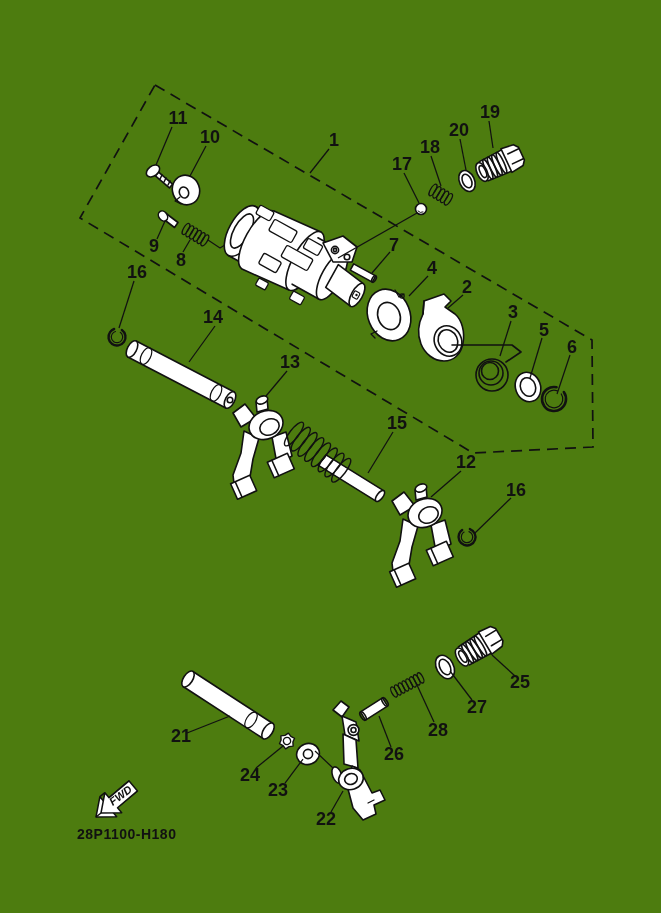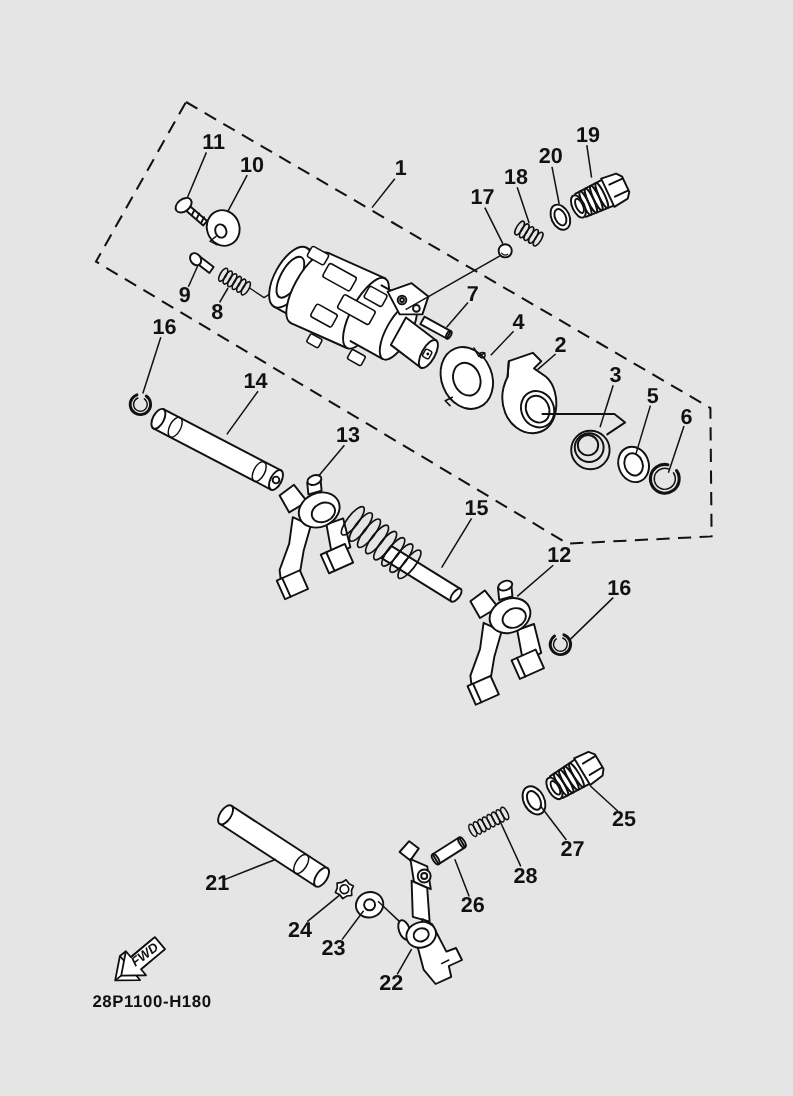--- a/index.html
+++ b/index.html
@@ -1,17 +1,17 @@
 <!DOCTYPE html>
 <html><head>
 <meta charset="utf-8">
 <style>
   html,body{margin:0;padding:0;background:#fff;}
   body{font-family:"Liberation Sans", sans-serif;}
-  .stage{position:relative;width:661px;height:913px;background:#e5e5e5;overflow:hidden;}
+  .stage{position:relative;width:661px;height:913px;background:#4d7c0f;overflow:hidden;}
   svg{display:block;}
   text.callout{font-family:"Liberation Sans", sans-serif;font-size:18px;font-weight:bold;fill:#111;}
   text.code{font-family:"Liberation Sans", sans-serif;font-size:14px;font-weight:bold;fill:#111;letter-spacing:.5px;}
   text.fwd{font-family:"Liberation Sans", sans-serif;font-size:11px;font-weight:bold;font-style:italic;fill:#111;}
 </style>
 </head>
 <body>
 
 <div class="stage">
 <svg width="661" height="913" viewBox="0 0 661 913">

